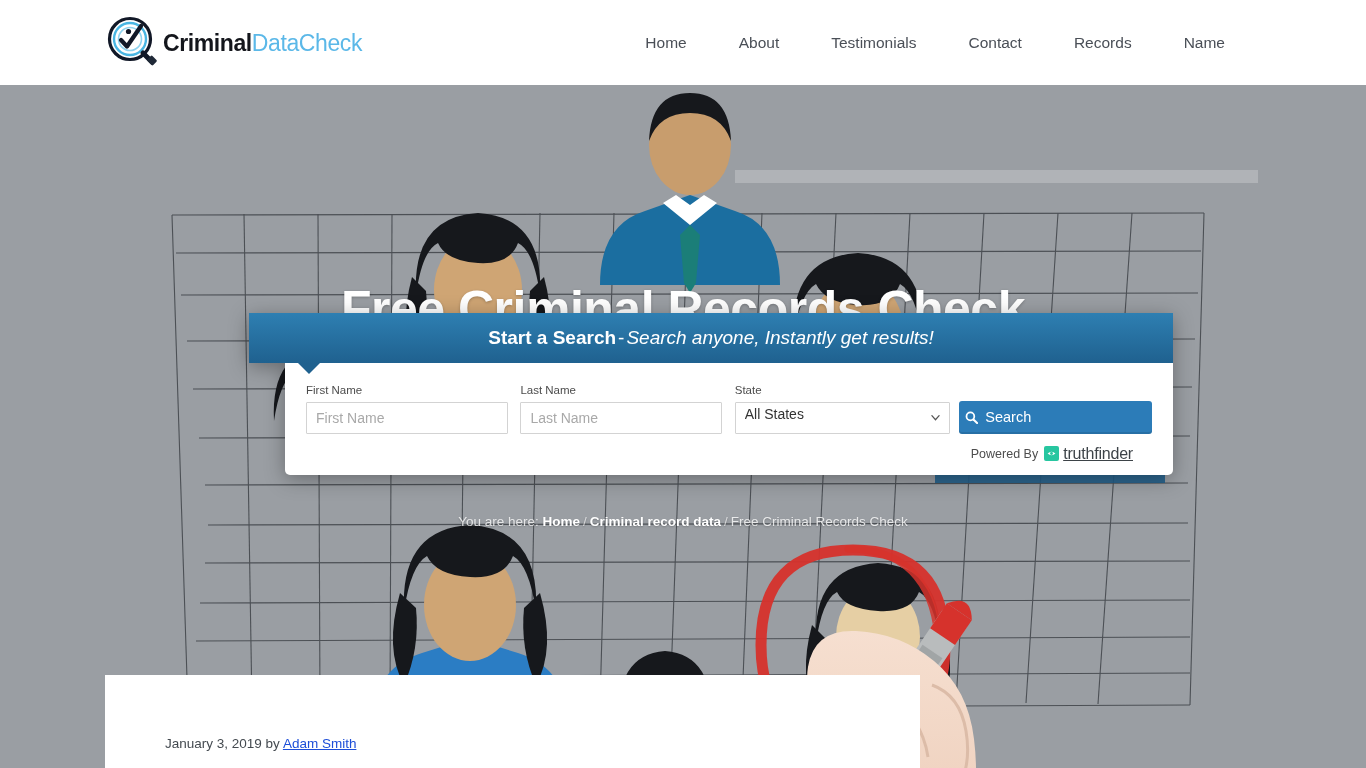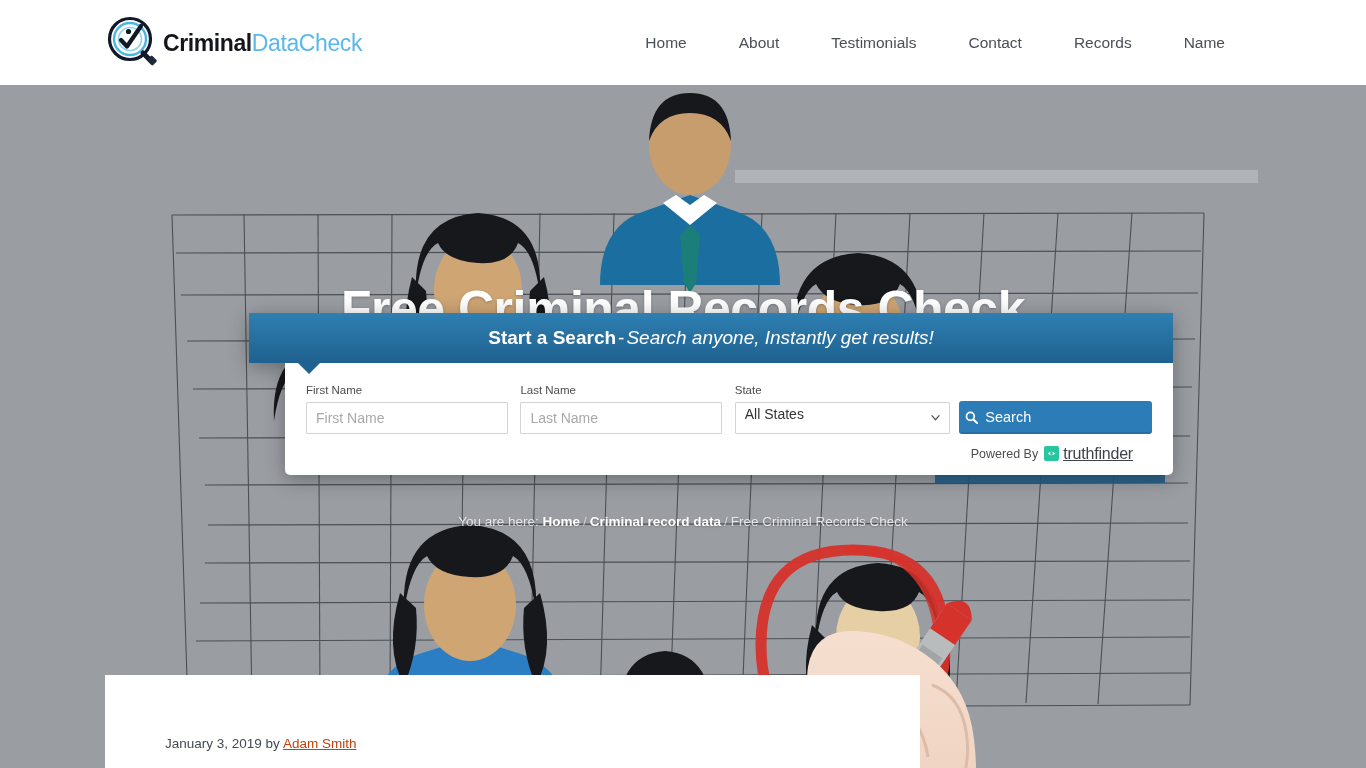--- a/index.html
+++ b/index.html
@@ -248,21 +248,21 @@
   }
   .post-meta {
     position: absolute;
     left: 60px;
     top: 62px;
     font-size: 13.5px;
     color: #444a50;
     line-height: 1;
     white-space: nowrap;
   }
-  .post-meta a { color: #c2410c; }
+  .post-meta a { color: #1d4ed8; }
 </style>
 </head>
 <body>
 
 <header class="site-header">
 
   <a class="logo-wrap" href="#">
     <span>
       <svg class="logo-mark" viewBox="0 0 56 56">
         <circle cx="25" cy="24" r="20.5" fill="none" stroke="#111827" stroke-width="3.2"></circle>

